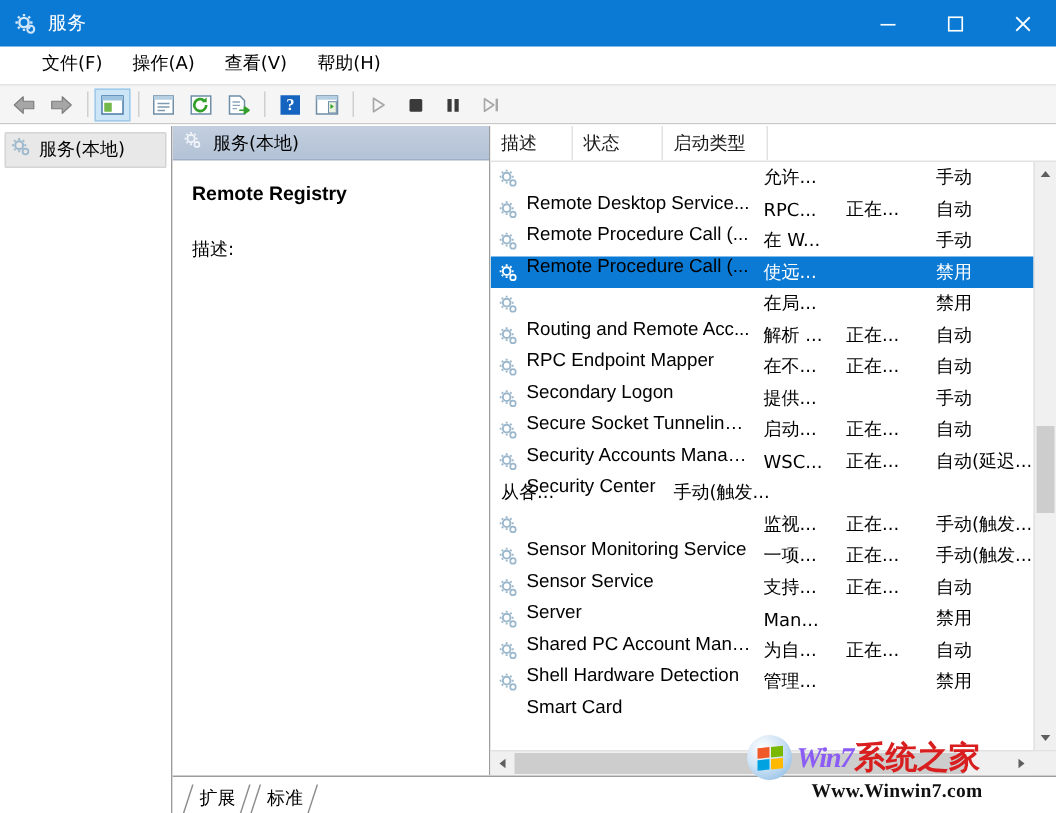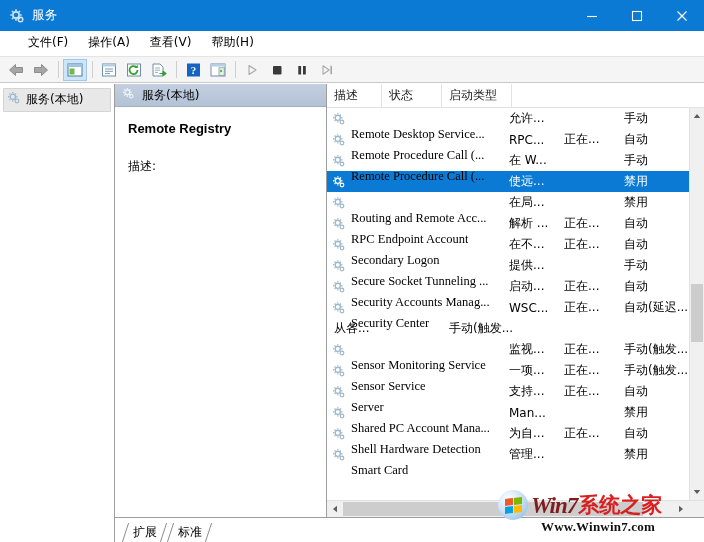--- a/index.html
+++ b/index.html
@@ -254,21 +254,21 @@
   }
   .cell-name {
     display: flex;
     align-items: center;
     padding-left: 5px;
     box-sizing: border-box;
     overflow: hidden;
   }
   .cell-name .nm {
     margin-left: 5px;
-    font-family: Liberation Serif, serif;
+    font-family: Liberation Sans, sans-serif;
     font-size: 12.5px;
     overflow: hidden;
     text-overflow: ellipsis;
     white-space: nowrap;
     margin-top: 32px;
   }
   .cell {
     padding-left: 7px;
     box-sizing: border-box;
     overflow: hidden;
@@ -391,22 +391,22 @@
     transform: skewY(-6deg);
   }
   .wm-q1 { background: #f05a28; }
   .wm-q2 { background: #7ab800; }
   .wm-q3 { background: #00a3e0; }
   .wm-q4 { background: #ffb900; }
   .wm-win7 {
     font-family: "Liberation Serif", serif;
     font-weight: bold;
     font-style: italic;
-    font-size: 23px;
-    color: #7f1d1d;
+    font-size: 19px;
+    color: #8b5cf6;
     letter-spacing: -1px;
     line-height: 1;
   }
   .wm-cn {
     font-family: "DejaVu Sans", sans-serif;
     font-weight: bold;
     font-size: 21px;
     color: #d81e1e;
     letter-spacing: 0px;
     line-height: 1;
@@ -689,21 +689,21 @@
                   <div class="cell-name" style="width: 175px;">
                     <span style="display: flex;">
                       <svg width="14" height="14" viewBox="0 0 16 16">
                         <g fill="none" stroke="#9bb7cc" stroke-width="1.5">
                           <circle cx="6.6" cy="6.6" r="2.9"></circle>
                           <path d="M6.6 1.3v1.4M6.6 10.5v1.4M1.3 6.6h1.4M10.5 6.6h1.4M2.9 2.9l1 1M9.3 9.3l1 1M10.3 2.9l-1 1M3.9 9.3l-1 1"></path>
                         </g>
                         <circle cx="11.4" cy="11.4" r="2.1" fill="none" stroke="#9bb7cc" stroke-width="1.3"></circle>
                       </svg>
                     </span>
-                    <span class="nm">RPC Endpoint Account</span>
+                    <span class="nm">RPC Endpoint Mapper</span>
                   </div>
                   <div class="cell" style="width: 55px;">解析 ...</div>
                   <div class="cell" style="width: 60px;">正在...</div>
                   <div class="cell" style="width: 70px;">自动</div>
                 </div>
                 <div class="row">
                   <div class="cell-name" style="width: 175px;">
                     <span style="display: flex;">
                       <svg width="14" height="14" viewBox="0 0 16 16">
                         <g fill="none" stroke="#9bb7cc" stroke-width="1.5">

